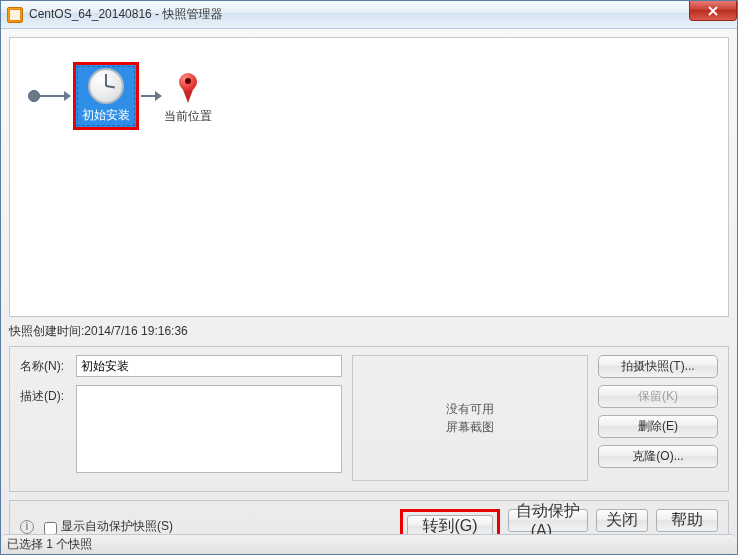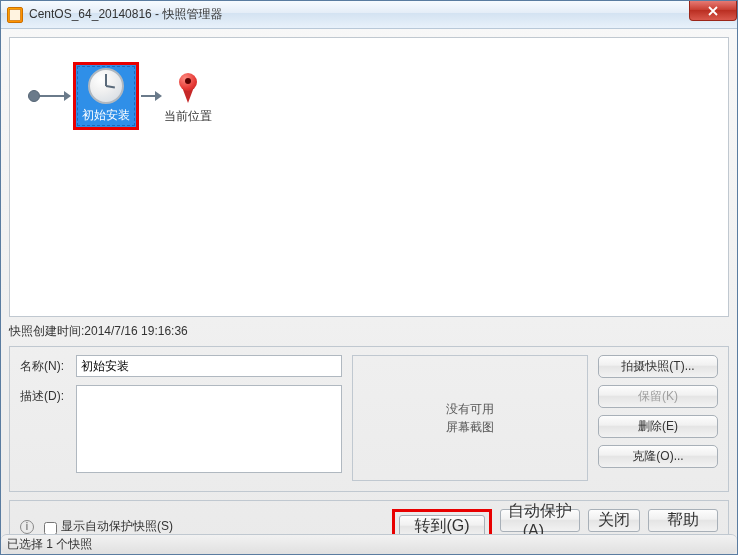--- a/index.html
+++ b/index.html
@@ -340,21 +340,21 @@
         <input type="checkbox" style="">
         <span>显示自动保护快照(S)</span>
       </label>
       <div class="spacer"></div>
       <div class="bottom-btn-group">
         <div class="goto-wrap">
           <button class="bottom-btn">转到(G)</button>
         </div>
         <button class="bottom-btn" style="width:80px">自动保护(A)...</button>
         <button class="bottom-btn" style="width:52px">关闭</button>
-        <button class="bottom-btn" style="width:70px">帮助</button>
+        <button class="bottom-btn" style="width:62px">帮助</button>
       </div>
     </div>
 
   </div>
 
   <div class="statusbar">
     <span>已选择 1 个快照</span>
   </div>
 
 </div>

